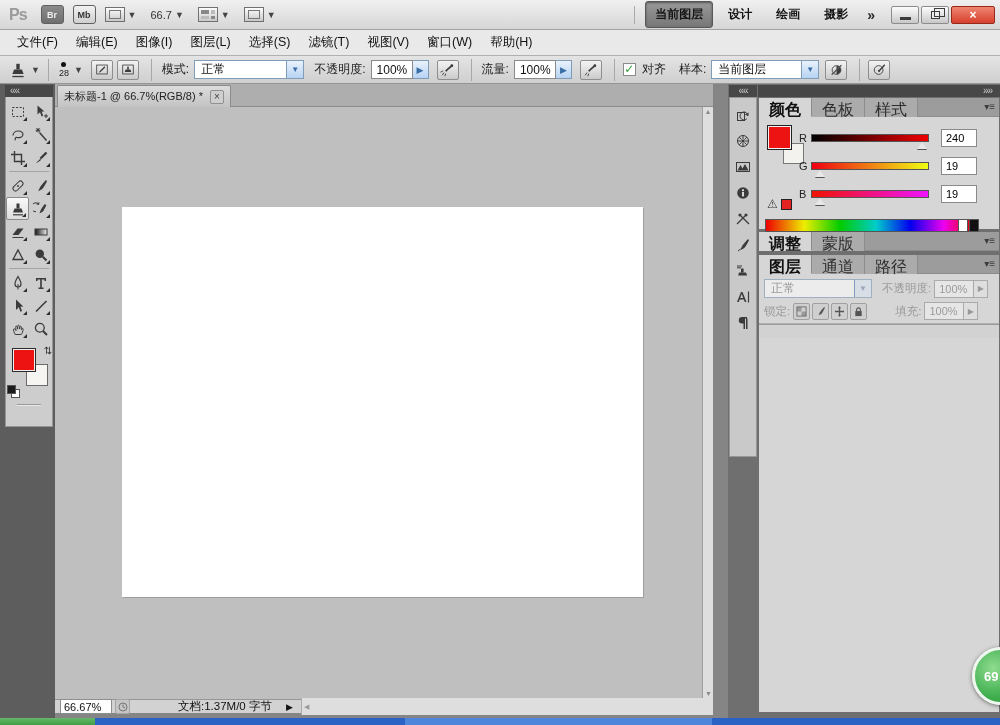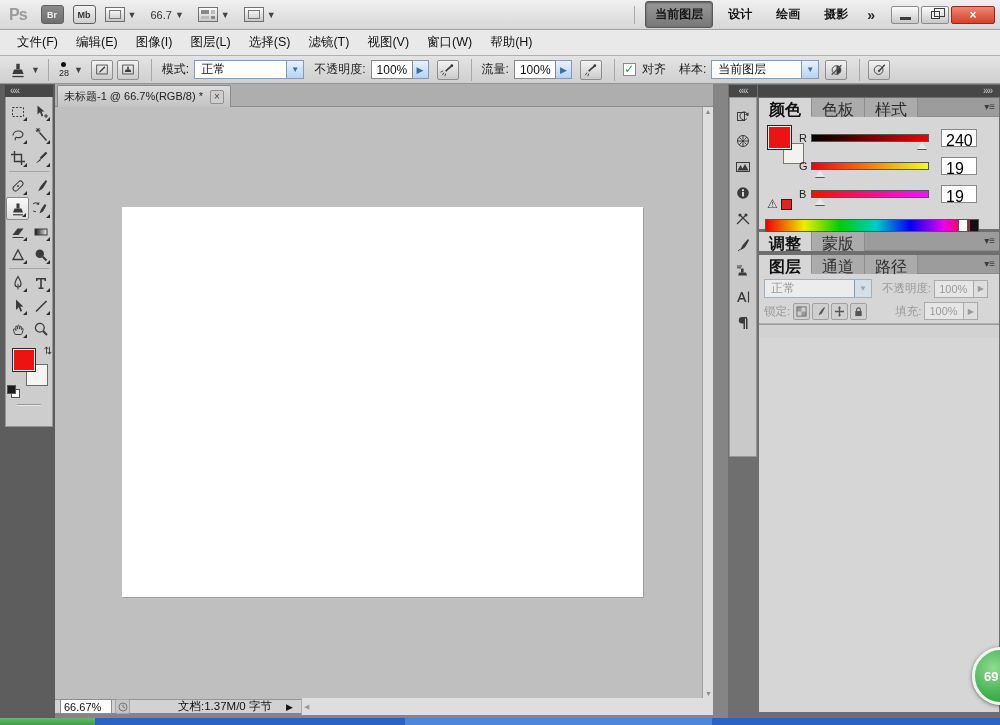--- a/index.html
+++ b/index.html
@@ -138,21 +138,21 @@
 .cp-body { position:relative; height:112px; }
 .cp-fg { position:absolute; left:8px; top:8px; width:25px; height:25px; background:#ee1313;
   border:1px solid #222; box-shadow:0 0 0 1px #f2f2f2 inset; z-index:2; }
 .cp-bg { position:absolute; left:24px; top:26px; width:21px; height:21px; background:#f4f2ef; border:1px solid #777; }
 .chan { position:absolute; left:40px; display:flex; align-items:center; width:196px; }
 .chan-label { width:12px; font-size:11px; color:#222; }
 .chan-track { position:relative; width:118px; height:8px; border:1px solid #555; }
 .chan-handle { position:absolute; top:7px; width:0; height:0; border-left:5px solid transparent;
   border-right:5px solent transparent; border-right:5px solid transparent; border-bottom:7px solid #e8e8e8;
   filter:drop-shadow(0 1px 0 #555); }
-.chan-val { width:36px; height:18px; border:1px solid #8a8a8a; background:#fff; font-size:16px;
+.chan-val { width:36px; height:18px; border:1px solid #8a8a8a; background:#fff; font-size:11px;
   padding:2px 0 0 4px; margin-left:12px; }
 .cp-warn { position:absolute; left:8px; top:80px; display:flex; align-items:center; }
 .warn-tri { font-size:12px; color:#333; margin-right:3px; }
 .warn-cube { width:11px; height:11px; background:#e32222; border:1px solid #222; }
 .spectrum { position:absolute; left:6px; top:102px; width:214px; height:13px; border:1px solid #555;
   background:linear-gradient(to right,#e00,#ee0 18%,#0c0 35%,#0cc 52%,#00e 68%,#e0e 84%,#e00 97%); }
 .spec-white { position:absolute; right:10px; top:-1px; width:10px; height:13px; background:#fff; border:1px solid #555; }
 .spec-black { position:absolute; right:-1px; top:-1px; width:10px; height:13px; background:#111; border:1px solid #555; }
 
 

